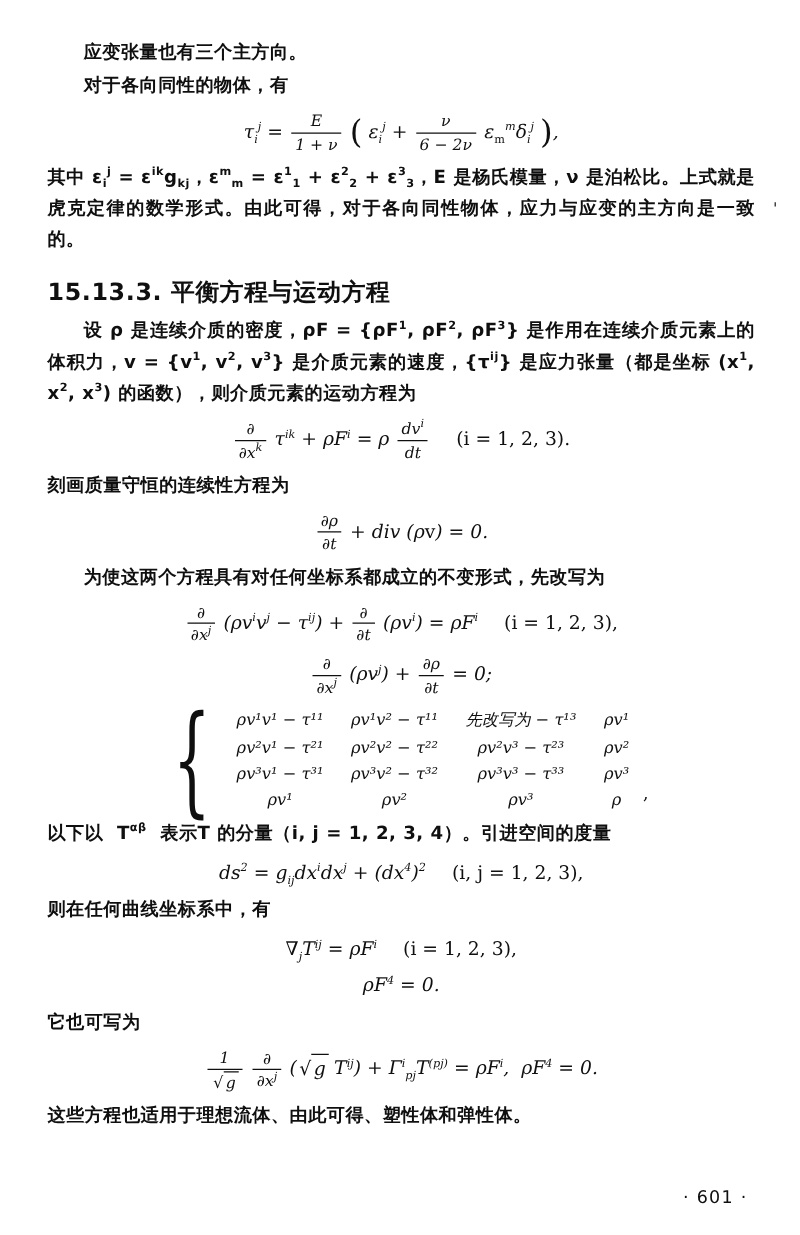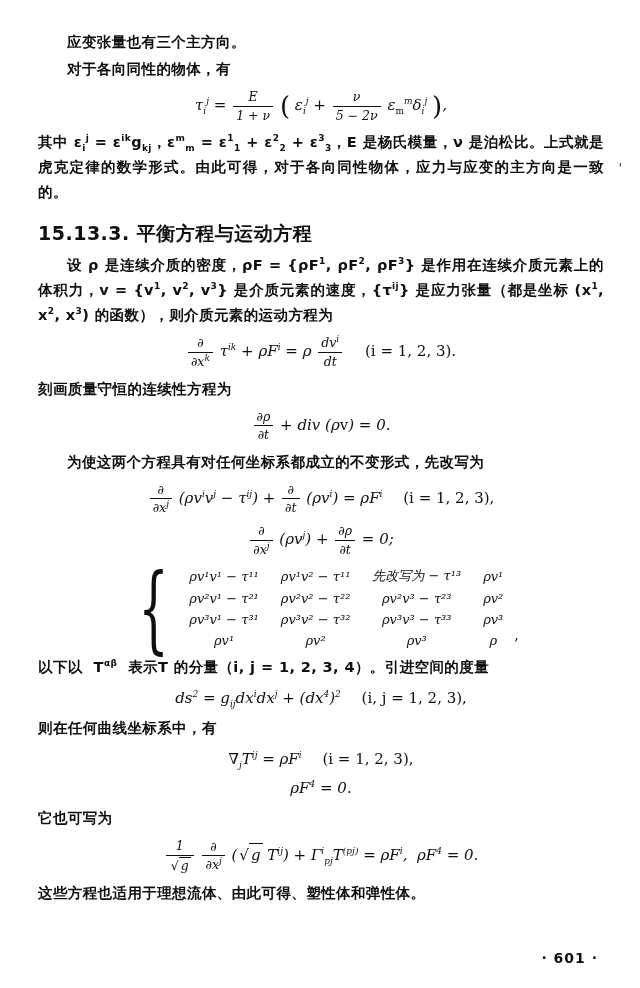--- a/index.html
+++ b/index.html
@@ -128,21 +128,21 @@
     display: inline-block;
     border-top: 1px solid #141414;
     padding: 0 2px;
   }
   .pagenum {
     position: absolute;
     right: 42px;
     bottom: 22px;
     font-size: 14px;
     letter-spacing: 1px;
-    font-weight: 700;
+    font-weight: 400;
   }
   .tickmark {
     position: absolute;
     right: 18px;
     top: 160px;
     font-size: 13px;
     color: #333;
   }
   .eqline {
     display: inline-block;
@@ -164,21 +164,21 @@
     <p class="para">应变张量也有三个主方向。</p>
 
     <p class="para">对于各向同性的物体，有</p>
 
     <div class="eq">
       <span class="eqline">
         τ<sub>i</sub><sup>j</sup> =
         <span class="frac"><span class="num">E</span><span class="den">1 + ν</span></span>
         <span class="paren">(</span>
         ε<sub>i</sub><sup>j</sup> +
-        <span class="frac"><span class="num">ν</span><span class="den">5 − 2ν</span></span>
+        <span class="frac"><span class="num">ν</span><span class="den">6 − 2ν</span></span>
         ε<sub><span class="up">m</span></sub><sup>m</sup>δ<sub>i</sub><sup>j</sup>
         <span class="paren">)</span>,
       </span>
     </div>
 
     <p class="para noindent just">
       其中 ε<sub>i</sub><sup>j</sup> = ε<sup>ik</sup>g<sub>kj</sub>，ε<sup>m</sup><sub>m</sub> = ε<sup>1</sup><sub>1</sub> + ε<sup>2</sup><sub>2</sub> + ε<sup>3</sup><sub>3</sub>，E 是杨氏模量，ν 是泊松比。上式就是虎克定律的数学形式。由此可得，对于各向同性物体，应力与应变的主方向是一致的。
     </p>
 
     <h2 class="heading">15.13.3. 平衡方程与运动方程</h2>

